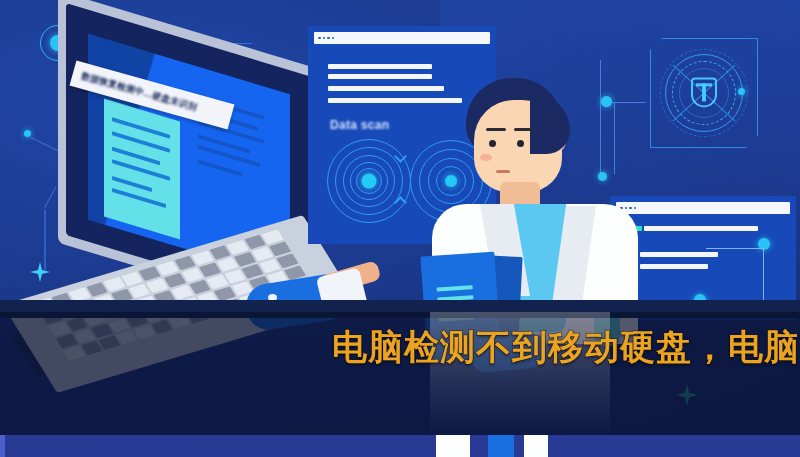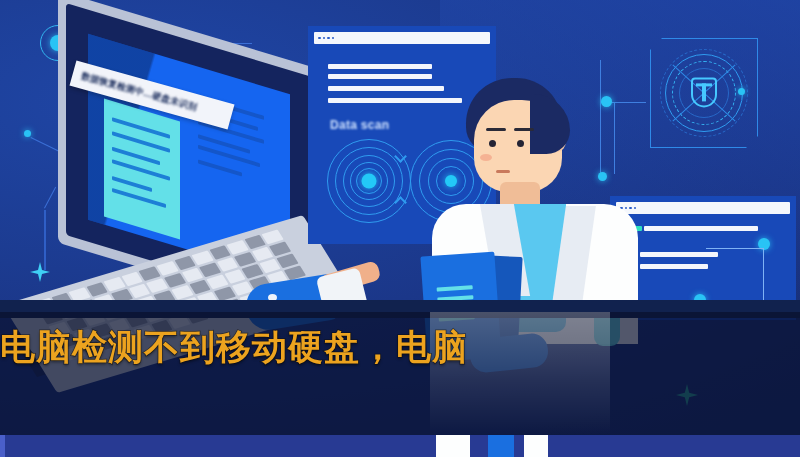--- a/index.html
+++ b/index.html
@@ -252,21 +252,21 @@
     position:absolute; left:0; top:435px; width:800px; height:22px;
     background:#283a93;
   }
   .bottom-strip-edge {
     position:absolute; left:0; top:435px; width:5px; height:22px;
     background:#4a5fc9;
   }
 
   .title {
     position:absolute; left:0; top:326px; width:800px;
-    text-align:left;
+    text-align:right;
     font-family:"DejaVu Sans", sans-serif;
     font-weight:700;
     font-size:35px;
     line-height:43px;
     color:#ECA31F;
     letter-spacing:1px;
     -webkit-text-stroke:1.5px rgba(20,16,10,.55);
     paint-order: stroke fill;
     text-shadow:0 2px 3px rgba(0,0,0,.45);
     white-space:pre-line;

